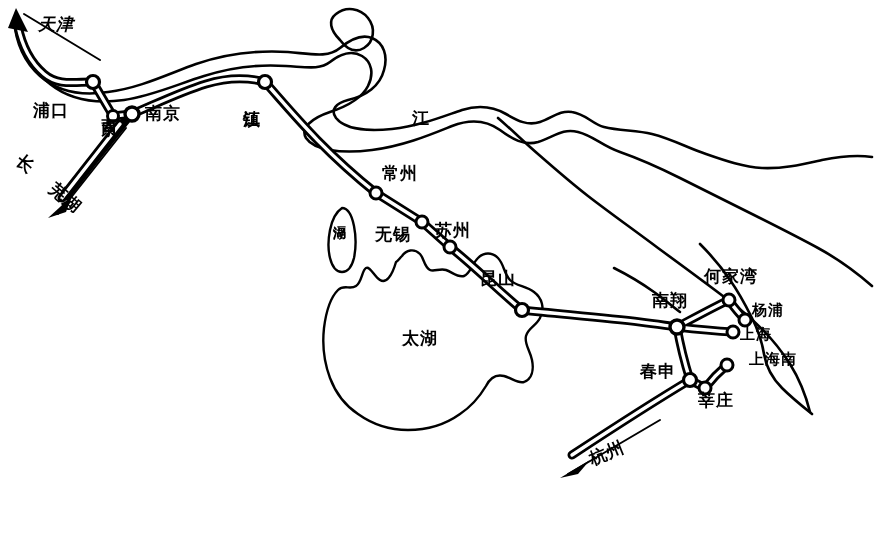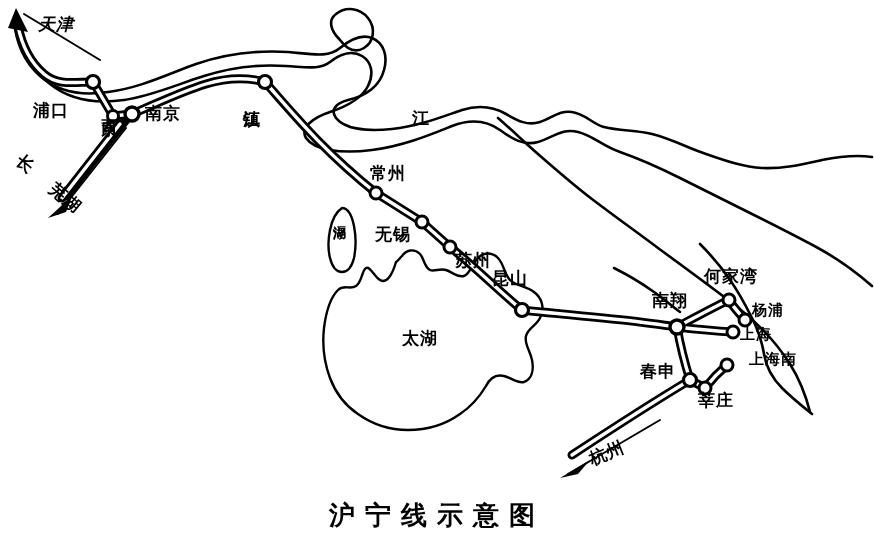--- a/index.html
+++ b/index.html
@@ -186,36 +186,35 @@
       <circle cx="727" cy="365" r="6" fill="#ffffff" stroke="#000000" stroke-width="3"></circle>
       <circle cx="690" cy="380" r="6.5" fill="#ffffff" stroke="#000000" stroke-width="3.2"></circle>
       <circle cx="705" cy="388" r="6" fill="#ffffff" stroke="#000000" stroke-width="3"></circle>
     </g>
   </svg>
 
   <div class="label sz-city" style="left:33px;  top:102px;">浦口</div>
   <div class="label sz-city" style="left:145px; top:105px;">南京</div>
   <div class="label sz-small vertical" style="left:101px; top:108px;">南京西</div>
   <div class="label sz-city vertical" style="left:243px; top:96px;">镇江</div>
-  <div class="label sz-city" style="left:370px; top:165px;">常州</div>
+  <div class="label sz-city" style="left:382px; top:165px;">常州</div>
   <div class="label sz-city" style="left:375px; top:226px;">无锡</div>
-  <div class="label sz-city" style="left:455px; top:222px;margin-top:30px;">苏州</div>
-  <div class="label sz-city" style="left:492px; top:270px;">昆山</div>
+  <div class="label sz-city" style="left:435px; top:222px;">苏州</div>
+  <div class="label sz-city" style="left:480px; top:270px;">昆山</div>
   <div class="label sz-city" style="left:652px; top:292px;">南翔</div>
   <div class="label sz-city" style="left:704px; top:268px;text-align:right;">何家湾</div>
   <div class="label sz-small" style="left:752px; top:303px;text-align:right;">杨浦</div>
   <div class="label sz-small" style="left:740px; top:327px;">上海</div>
   <div class="label sz-small" style="left:749px; top:352px;">上海南</div>
   <div class="label sz-city" style="left:628px; top:363px;margin-left:12px;">春申</div>
   <div class="label sz-city" style="left:698px; top:392px;">莘庄</div>
 
   <div class="label sz-city" style="left:38px;  top:16px;font-style:italic;">天津</div>
   <div class="label sz-city" style="left:57px;  top:180px; transform:rotate(40deg); transform-origin:left top;">芜湖</div>
   <div class="label sz-city" style="left:587px; top:452px; transform:rotate(-22deg); transform-origin:left top;">杭州</div>
 
   <div class="label sz-city" style="left:24px;  top:152px; transform:rotate(40deg); transform-origin:left top;">长</div>
   <div class="label sz-city" style="left:412px; top:110px;">江</div>
   <div class="label sz-lake" style="left:402px; top:330px;">太湖</div>
   <div class="label sz-tiny vertical" style="left:333px; top:216px;">滆湖</div>
 
-  <div id="map-title">沪宁线示意图</div>
 
 </div>
 
 </body></html>

